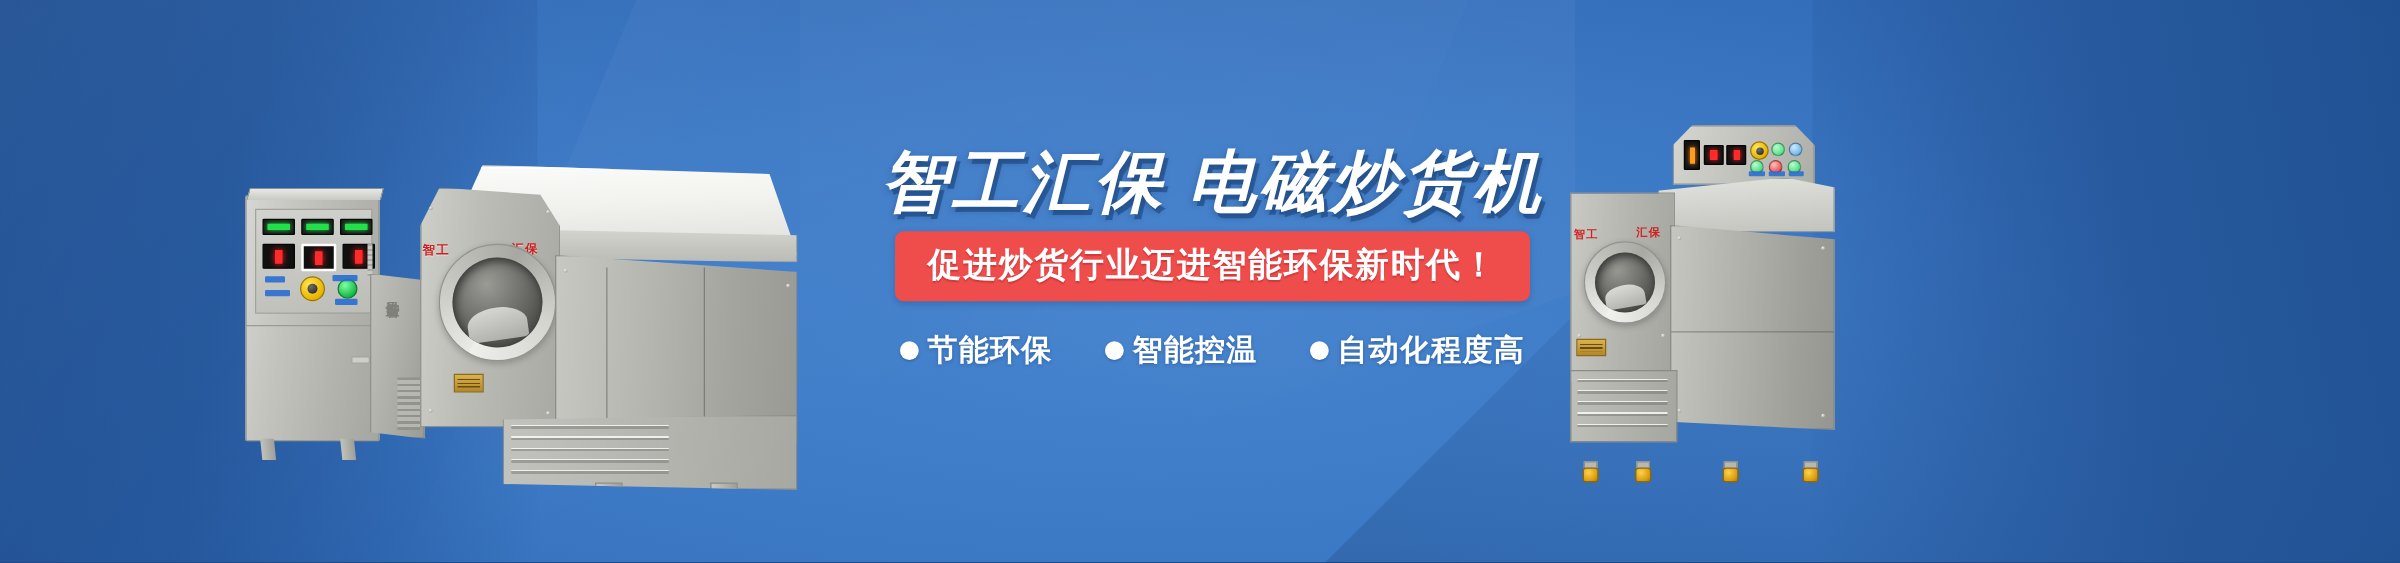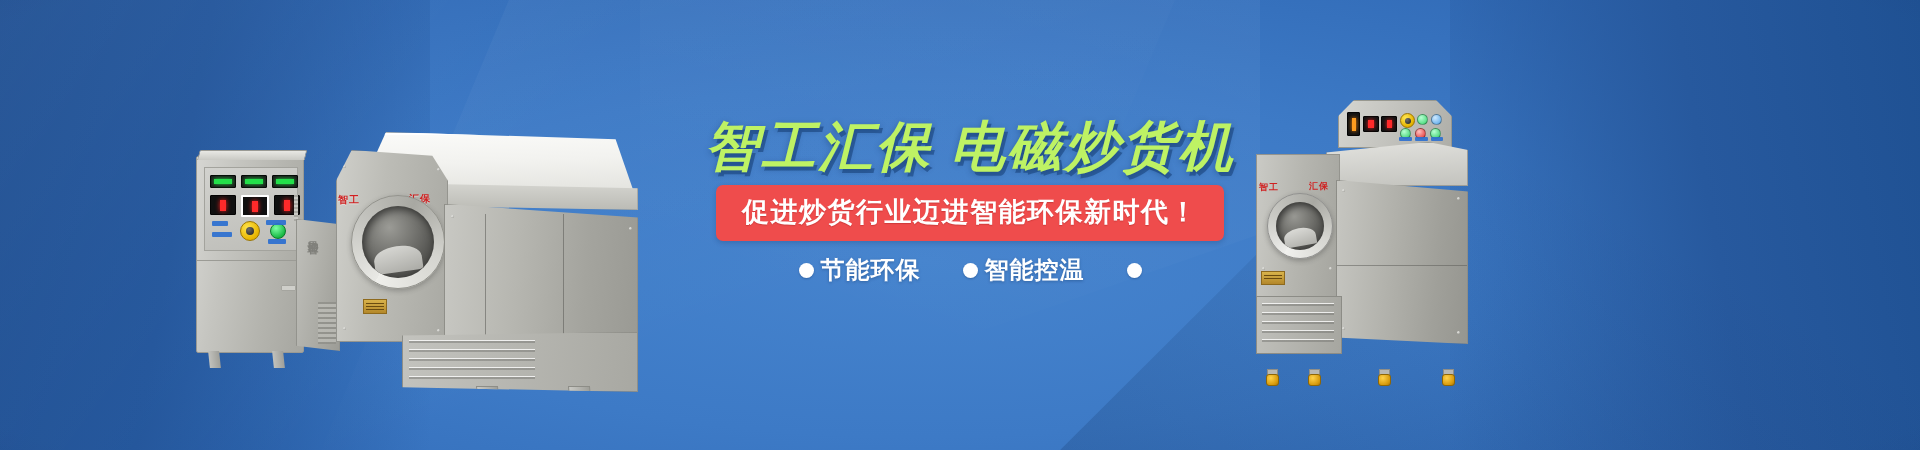--- a/index.html
+++ b/index.html
@@ -61,41 +61,41 @@
     position:absolute;
     left:660px;top:118px;width:620px;
     text-align:center;
     z-index:40;
   }
   .headline{
     font-size:54px;
     line-height:1.06;
     font-weight:bold;
     font-style:italic;
-    color:#bef264;
+    color:#ffffff;
     letter-spacing:3px;
     white-space:nowrap;
     text-shadow:3px 4px 0 rgba(22,62,116,.55), 0 2px 6px rgba(10,36,78,.35);
   }
   .ribbon-wrap{margin-top:10px;display:flex;justify-content:center;}
   .ribbon{
     display:inline-block;
     background:#ef4c4c;
     color:#ffffff;
     font-size:27px;
     font-weight:bold;
     letter-spacing:1.5px;
     padding:9px 26px 11px;
     border-radius:7px;
     white-space:nowrap;
     box-shadow:0 2px 5px rgba(12,40,84,.22);
     text-shadow:0 1px 1px rgba(150,25,25,.35);
   }
   .features{
-    margin-top:13px;
+    margin-top:23px;
     display:flex;
     justify-content:center;
     align-items:center;
     gap:42px;
     white-space:nowrap;
   }
   .feature{
     display:flex;align-items:center;gap:7px;
     color:#ffffff;font-size:24px;font-weight:bold;letter-spacing:1px;
     text-shadow:0 1px 3px rgba(12,40,84,.35);
@@ -543,17 +543,18 @@
       <div class="feature">
         <span class="dot"></span>
         <span>节能环保</span>
       </div>
       <div class="feature">
         <span class="dot"></span>
         <span>智能控温</span>
       </div>
       <div class="feature">
         <span class="dot"></span>
+        <span>自动化程度高</span>
       </div>
     </div>
   </div>
 
 </div>
 
 </body></html>

